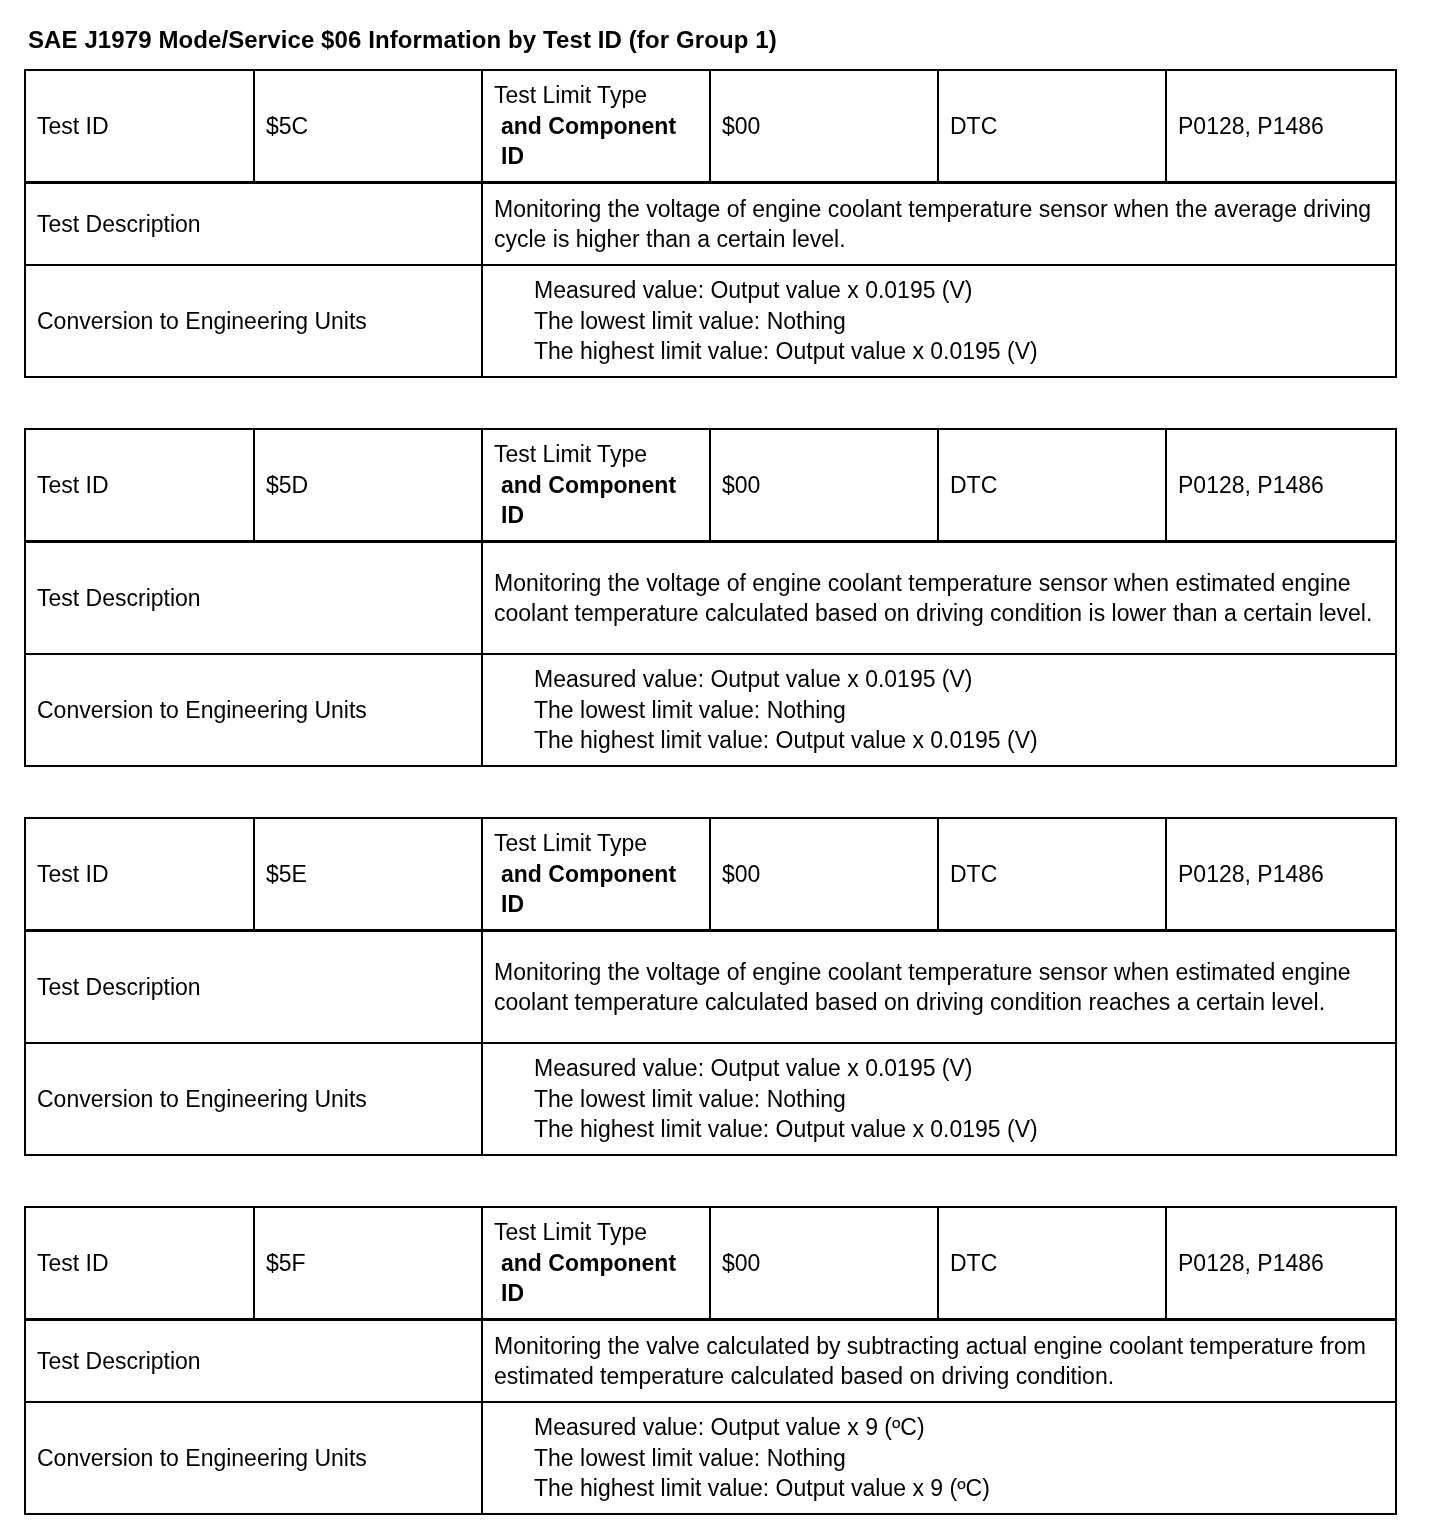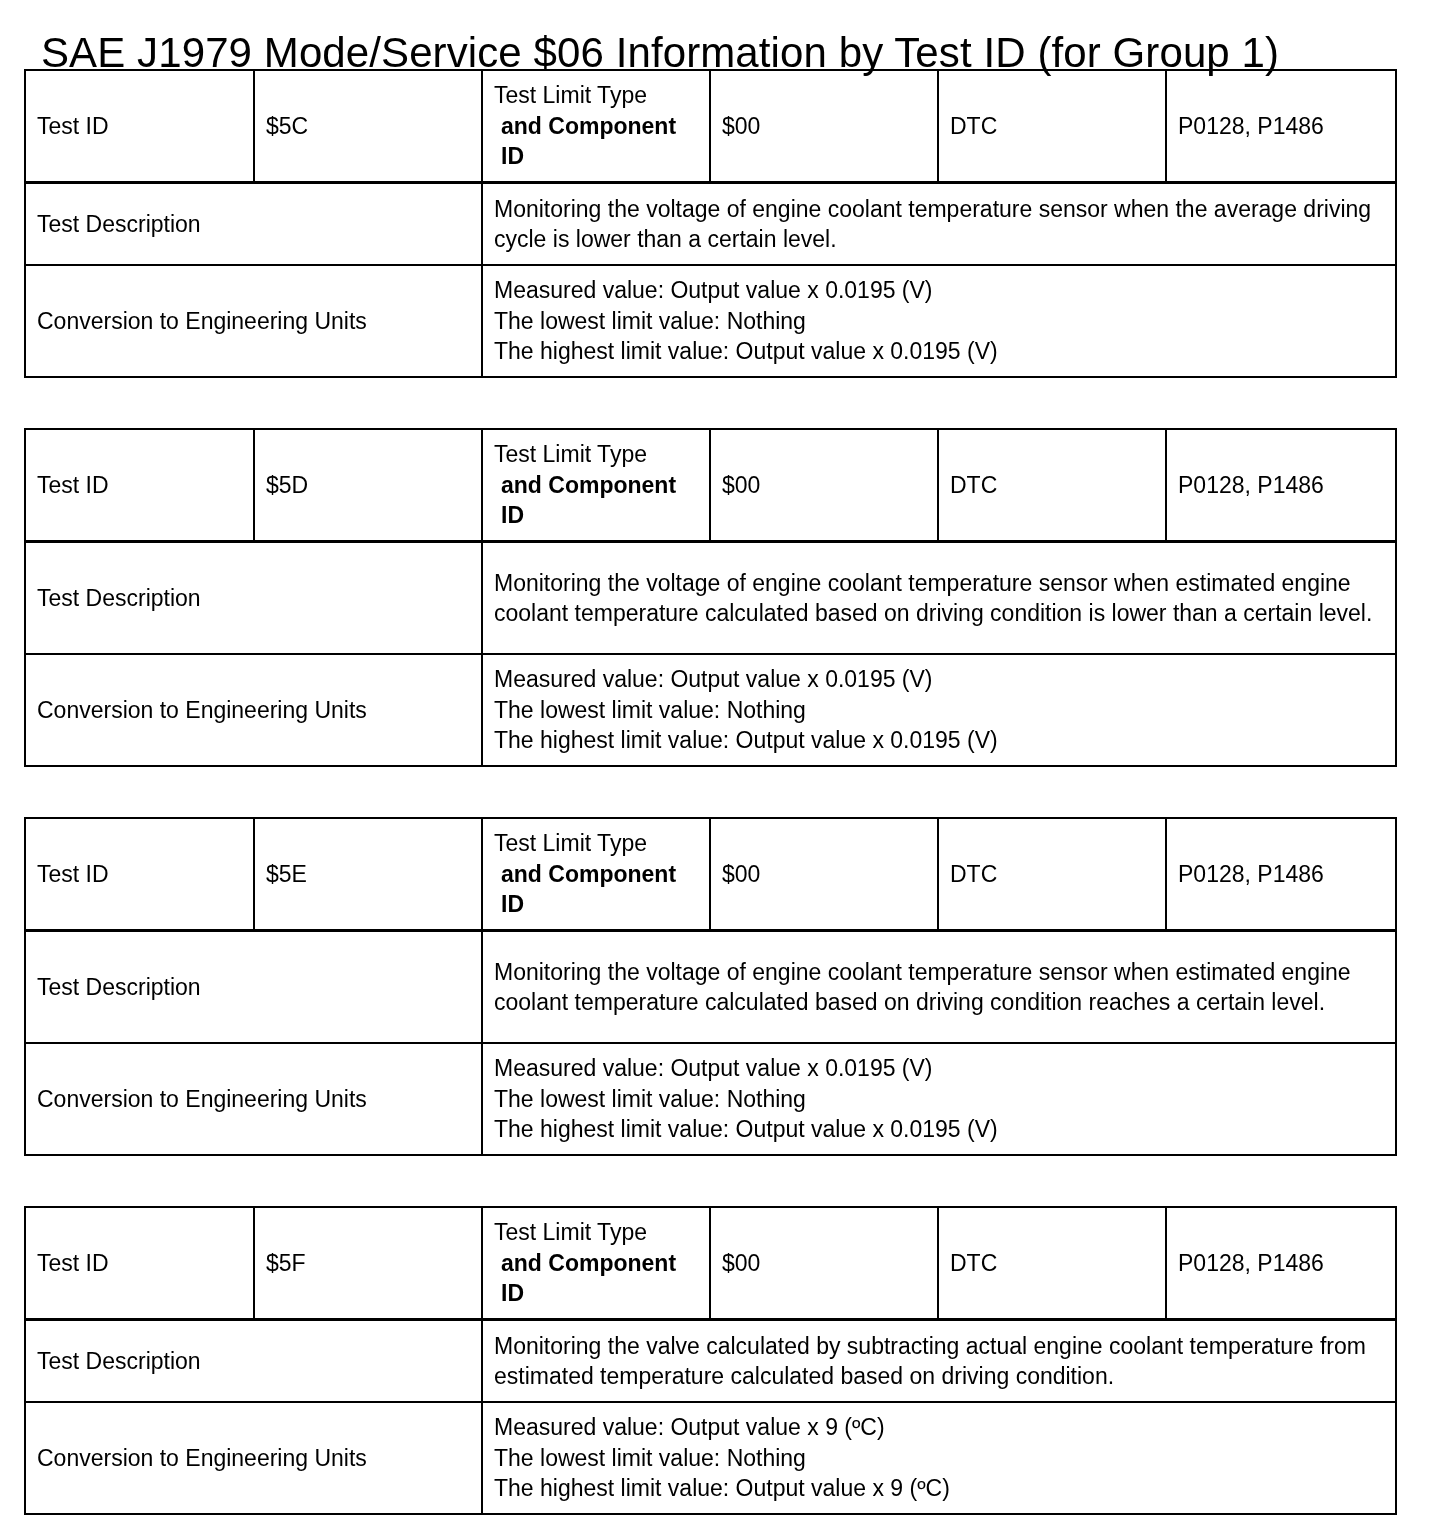--- a/index.html
+++ b/index.html
@@ -8,24 +8,24 @@
       height: 1536px;
       position: relative;
       font-family: "Liberation Sans", "DejaVu Sans", sans-serif;
       color: #000000;
       overflow: hidden;
     }
     .page-title {
       position: absolute;
       left: 24px;
       top: 16px;
-      font-size: 42px;
-      font-weight: normal;
+      font-size: 24px;
+      font-weight: bold;
       letter-spacing: 0.1px;
-      margin: 17px;
+      margin: 4px;
       line-height: 40px;
       white-space: nowrap;
     }
     .test-table {
       position: absolute;
       left: 24px;
       width: 1371px;
       border-collapse: collapse;
       table-layout: fixed;
       font-size: 23px;
@@ -39,21 +39,21 @@
       white-space: normal;
     }
     .test-table tr.row-id td { height: 102px; }
     .test-table tr.row-desc td { height: 72px; }
     .test-table tr.row-desc-tall td { height: 102px; }
     .test-table tr.row-conv td { height: 102px; }
     .test-table tr.row-id td { border-bottom-width: 3px; }
     .limit-label { display: block; }
     .limit-label span { display: block; }
     .limit-label span.indent { padding-left: 7px; font-weight: bold; }
-    .conv-line { display: block; }
+    .conv-line { display: block; margin-left: 40px; }
   </style>
 </head>
 <body>
 
 <h1 class="page-title">SAE J1979 Mode/Service $06 Information by Test ID (for Group 1)</h1>
 
 <table class="test-table" style="top:69px;">
   <colgroup>
     <col style="width:229px">
       <col style="width:228px">
@@ -72,21 +72,21 @@
         <span class="indent">and Component</span>
         <span class="indent">ID</span>
       </span>
     </td>
     <td>$00</td>
     <td>DTC</td>
     <td>P0128, P1486</td>
   </tr>
   <tr class="row-desc">
     <td colspan="2">Test Description</td>
-    <td colspan="4">Monitoring the voltage of engine coolant temperature sensor when the average driving cycle is lower than a certain level.</td>
+    <td colspan="4">Monitoring the voltage of engine coolant temperature sensor when the average driving cycle is higher than a certain level.</td>
   </tr>
   <tr class="row-conv">
     <td colspan="2">Conversion to Engineering Units</td>
     <td colspan="4">
       <span class="conv-line">Measured value: Output value x 0.0195 (V)</span>
       <span class="conv-line">The lowest limit value: Nothing</span>
       <span class="conv-line">The highest limit value: Output value x 0.0195 (V)</span>
     </td>
   </tr>
 </tbody>

